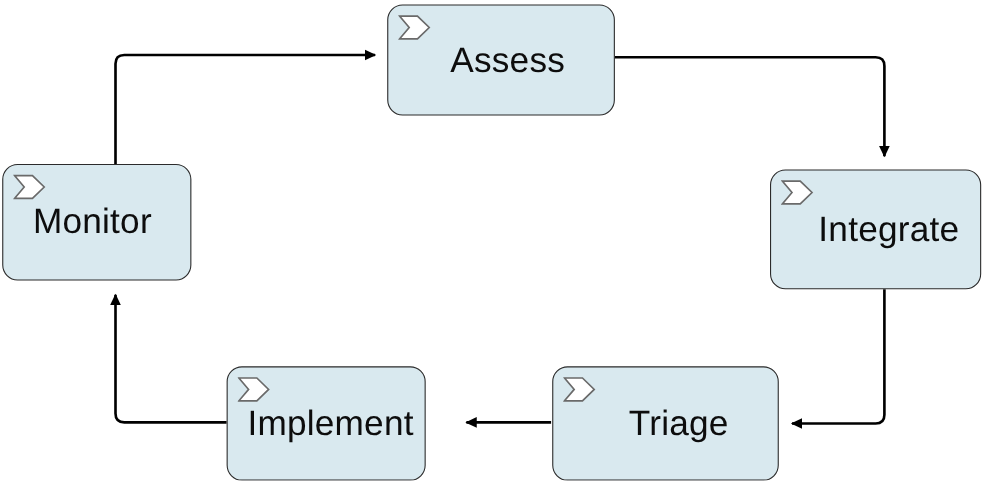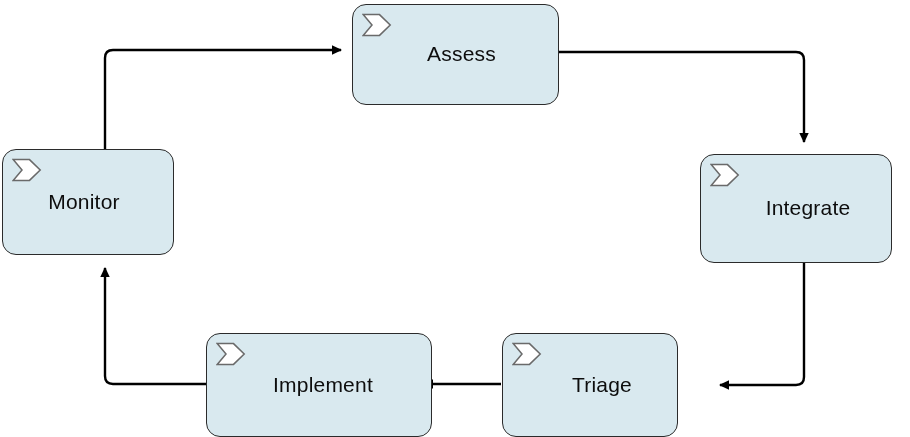--- a/index.html
+++ b/index.html
@@ -27,40 +27,40 @@
     position: absolute;
     box-sizing: border-box;
     background: #d9e9ef;
     border: 1.6px solid #2b2b2b;
     border-radius: 14px;
     display: flex;
     align-items: center;
     justify-content: center;
   }
   .node-label {
-    font-size: 21px;
+    font-size: 32px;
     color: #0d0d0d;
     font-family: "Liberation Sans", sans-serif;
     letter-spacing: 0.2px;
     line-height: 1;
     white-space: nowrap;
     padding-bottom: 2px;
   }
   .marker-icon {
     position: absolute;
     left: 9px;
     top: 8px;
     width: 30px;
     height: 24px;
   }
   
   #node-assess     { left: 352px; top: 4px;   width: 207px; height: 101px; }
   #node-integrate  { left: 700px; top: 154px; width: 192px; height: 109px; }
-  #node-triage     { left: 502px; top: 333px; width: 176px; height: 104px; align-items: center; }
-  #node-implement  { left: 206px; top: 333px; width: 226px; height: 104px; }
+  #node-triage     { left: 502px; top: 333px; width: 206px; height: 104px; align-items: center; }
+  #node-implement  { left: 206px; top: 333px; width: 181px; height: 104px; }
   #node-monitor    { left: 2px;   top: 149px; width: 172px; height: 106px; }
 
   #node-assess .node-label    { transform: translateX(6px); }
   #node-integrate .node-label { transform: translateX(12px); }
   #node-triage .node-label    { transform: translateX(12px); }
   #node-implement .node-label { transform: translateX(4px); }
   #node-monitor .node-label   { transform: translateX(-4px); }
 </style>
 </head>
 <body>

